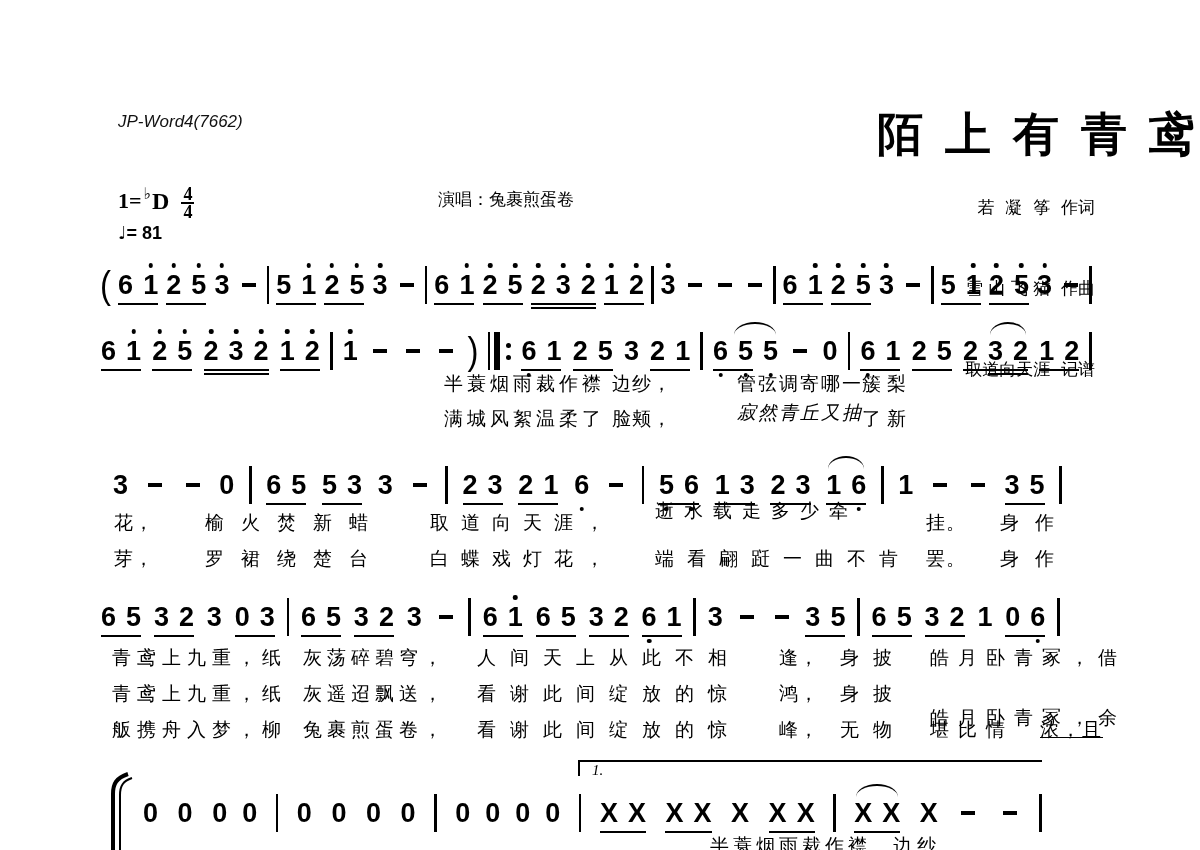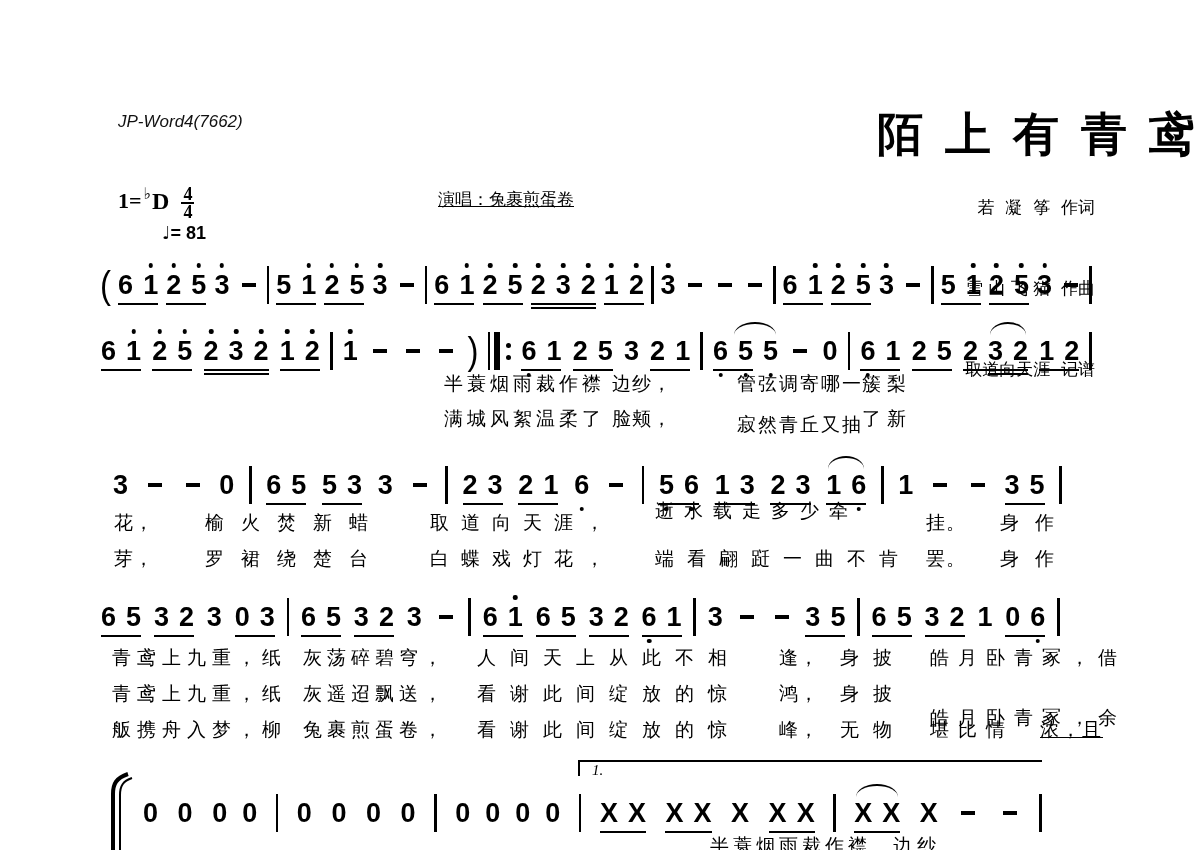--- a/index.html
+++ b/index.html
@@ -3,30 +3,30 @@
 <meta charset="utf-8">
 <style>
   html,body{margin:0;padding:0;}
   body{width:1200px;height:850px;background:#ffffff;color:#000;overflow:hidden;position:relative;
        font-family:"Liberation Sans",sans-serif;}
   .abs{position:absolute;}
   
   .watermark{left:118px;top:112px;font:italic 17px "Liberation Sans",sans-serif;color:#111;}
   .title{left:17px;top:104px;width:1200px;text-align:right;font:bold 46px "Liberation Serif",serif;
          letter-spacing:22px;}
-  .subtitle{left:0;top:188px;width:1012px;text-align:center;font:17px "DejaVu Serif",serif;text-decoration:underline;}
+  .subtitle{left:0;top:188px;width:1012px;text-align:center;font:17px "DejaVu Serif",serif;}
   .credits{right:105px;top:140px;text-align:right;font:17px "DejaVu Serif",serif;line-height:27px;white-space:pre;}
   .keyblock{left:118px;top:188px;display:flex;align-items:flex-start;}
   .key-one{font:bold 22px "Liberation Serif",serif;}
   .key-flat{font:16px "DejaVu Sans",sans-serif;margin:-4px 1px 0 2px;}
   .key-note{font:bold 24px "Liberation Serif",serif;}
   .timesig{display:inline-flex;flex-direction:column;align-items:center;margin-left:12px;margin-top:-2px;}
   .timesig span{font:bold 18px "Liberation Serif",serif;line-height:16px;padding:0 2px;}
   .timesig .ts-top{border-bottom:2px solid #000;}
-  .tempo{left:118px;top:222px;font:18px "DejaVu Sans",sans-serif;margin-left:44px;}
+  .tempo{left:118px;top:222px;font:18px "DejaVu Sans",sans-serif;}
   .tempo b{font:bold 18px "Liberation Sans",sans-serif;}
   
   .mline{position:absolute;display:flex;justify-content:space-between;align-items:flex-start;height:32px;}
   .note{position:relative;font:bold 27px "Liberation Sans",sans-serif;line-height:30px;padding:0 1px;}
   .note.da::before{content:"";position:absolute;top:-7px;left:50%;transform:translateX(-50%);
       width:4.5px;height:4.5px;border-radius:50%;background:#000;}
   .note.db::after{content:"";position:absolute;bottom:-11px;left:50%;transform:translateX(-50%);
       width:4.5px;height:4.5px;border-radius:50%;background:#000;}
   .dash{width:24px;height:30px;display:flex;align-items:center;justify-content:center;}
   .dash i{display:block;width:14px;height:4px;background:#000;}
@@ -440,21 +440,21 @@
         <i></i>
       </span>
       <span class="bar"></span>
     </div>
     <span class="lyr" style="left: 444px; top: 371px; letter-spacing: 4px;">半蓑烟雨裁作襟</span>
     <span class="lyr" style="left: 612px; top: 371px; letter-spacing: 1px;">边纱，</span>
     <span class="lyr" style="left: 737px; top: 371px; letter-spacing: 2px;">管弦调寄哪一</span>
     <span class="lyr" style="left: 862px; top: 371px; letter-spacing: 6px;">簇梨</span>
     <span class="lyr" style="left: 444px; top: 406px; letter-spacing: 4px;">满城风絮温柔了</span>
     <span class="lyr" style="left: 612px; top: 406px; letter-spacing: 1px;">脸颊，</span>
-    <span class="lyr" style="left: 737px; top: 412px; letter-spacing: 2px;">寂然青丘又抽</span>
+    <span class="lyr" style="left: 737px; top: 400px; letter-spacing: 2px; font-style: italic;">寂然青丘又抽</span>
     <span class="lyr" style="left: 862px; top: 406px; letter-spacing: 6px;">了新</span>
     <span class="lyr" style="left: 114px; top: 510px; letter-spacing: 1px;">花，</span>
     <span class="lyr" style="left: 205px; top: 510px; letter-spacing: 17px;">榆火焚新蜡</span>
     <span class="lyr" style="left: 430px; top: 510px; letter-spacing: 12px;">取道向天涯，</span>
     <span class="lyr" style="left: 655px; top: 498px; letter-spacing: 10px;">逝水载走多少牵</span>
     <span class="lyr" style="left: 926px; top: 510px; letter-spacing: 1px;">挂。</span>
     <span class="lyr" style="left: 1000px; top: 510px; letter-spacing: 16px;">身作</span>
     <span class="lyr" style="left: 114px; top: 546px; letter-spacing: 1px;">芽，</span>
     <span class="lyr" style="left: 205px; top: 546px; letter-spacing: 17px;">罗裙绕楚台</span>
     <span class="lyr" style="left: 430px; top: 546px; letter-spacing: 12px;">白蝶戏灯花，</span>

